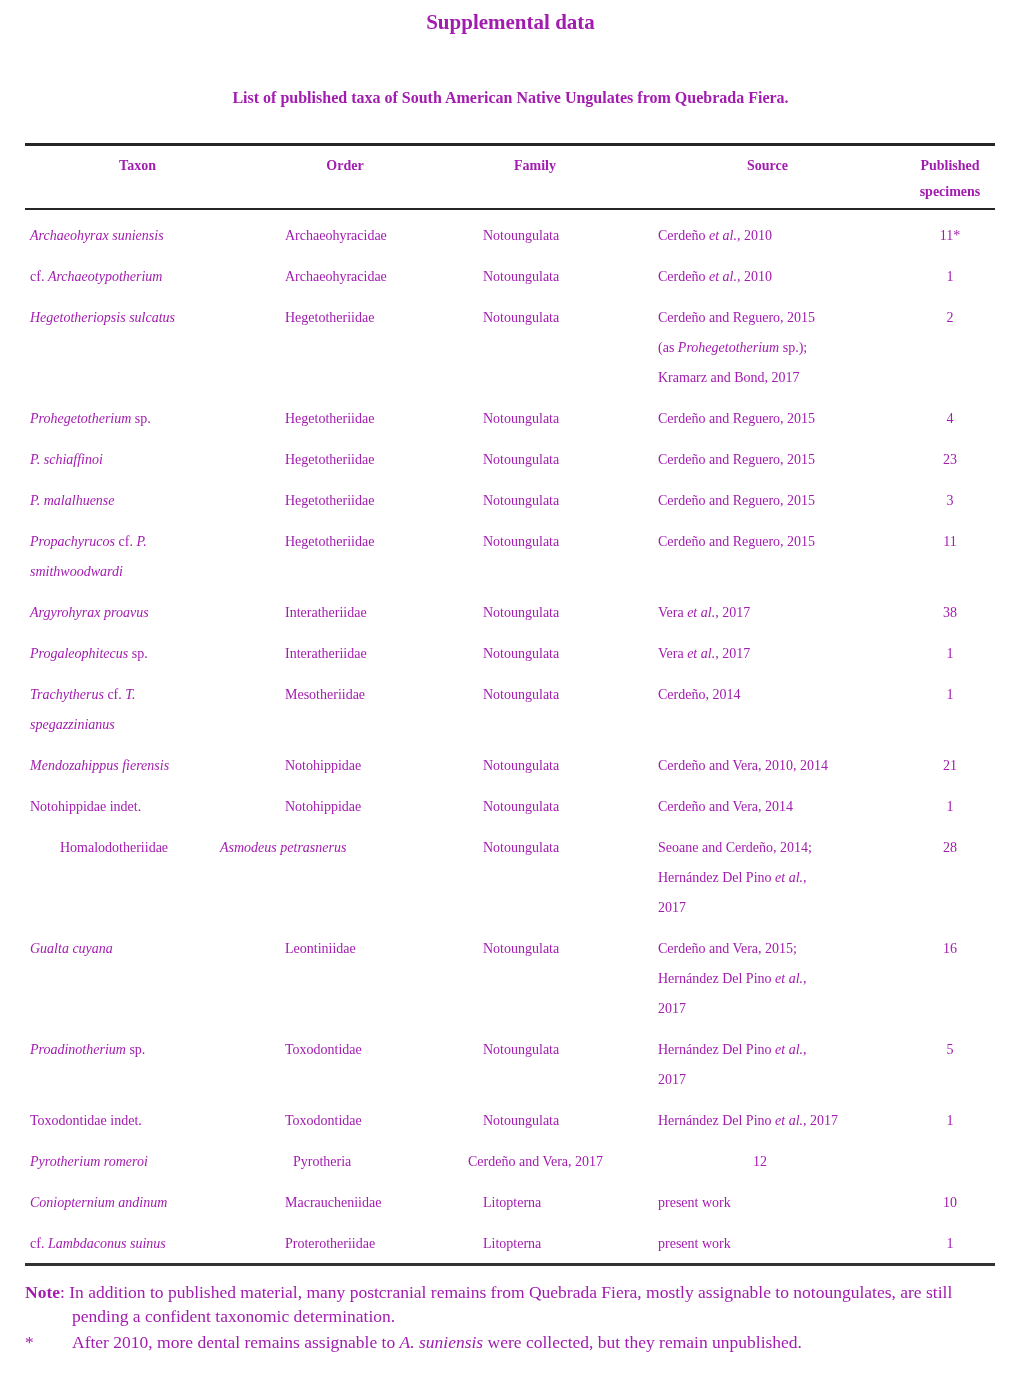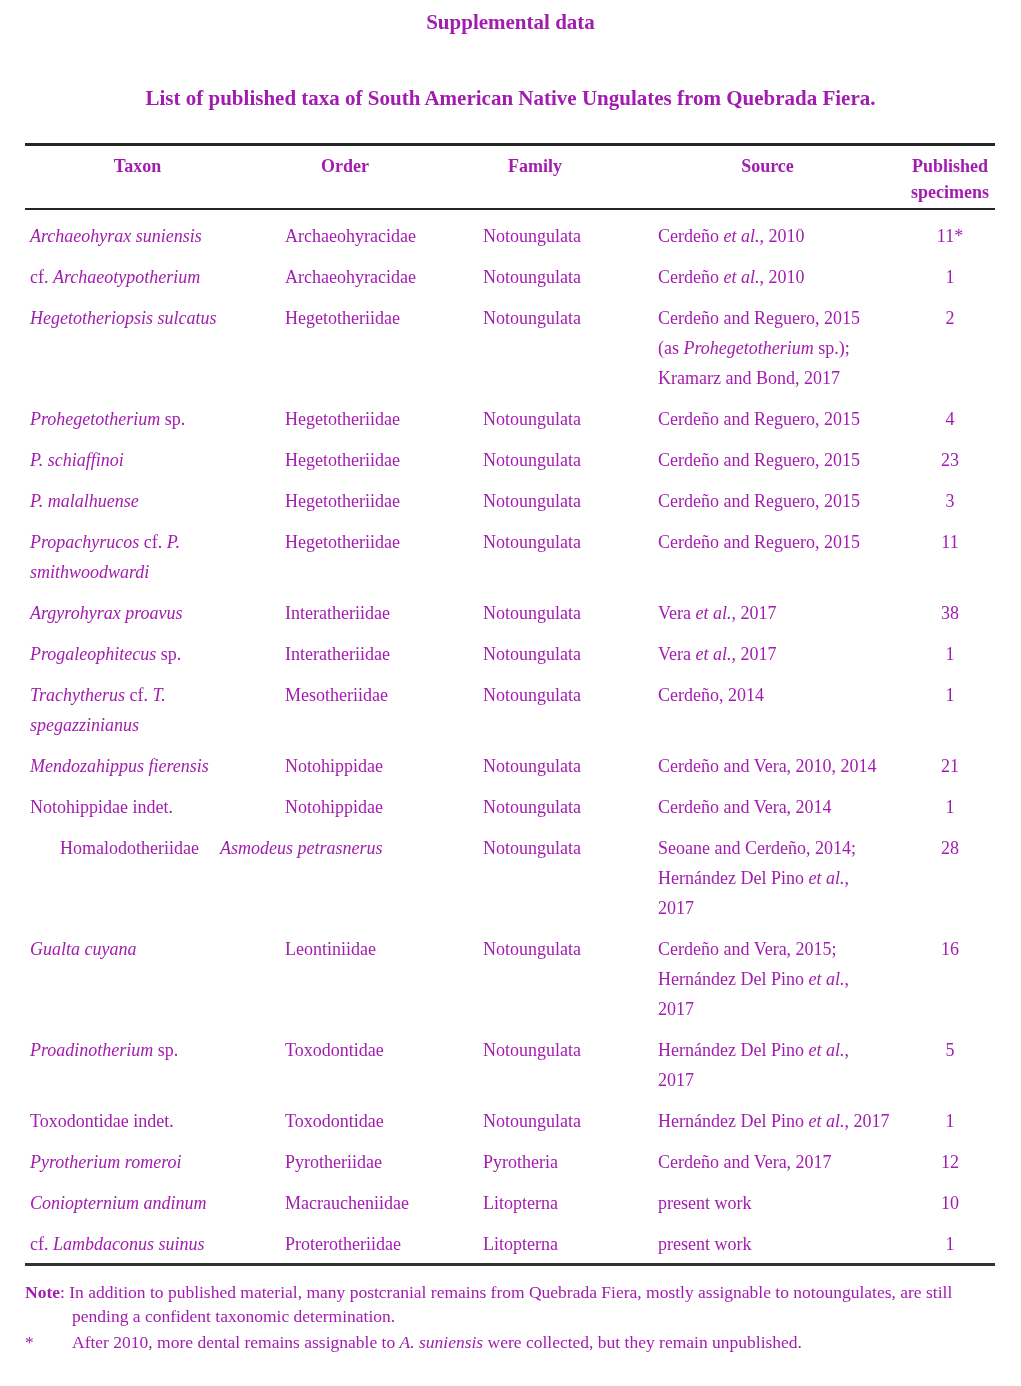--- a/index.html
+++ b/index.html
@@ -20,30 +20,30 @@
     text-align: center;
     font-size: 21px;
     font-weight: bold;
     line-height: 28px;
   }
   .doc-caption {
     position: absolute;
     top: 84px; left: 0;
     width: 100%;
     text-align: center;
-    font-size: 21px;
+    font-size: 16px;
     font-weight: bold;
     line-height: 28px;
   }
   .taxa-table {
     position: absolute;
     top: 143px;
     left: 25px;
     width: 970px;
-    font-size: 18px;
+    font-size: 14px;
   }
   .thead {
     display: flex;
     border-top: 3px solid #262626;
     border-bottom: 2px solid #262626;
     padding: 7px 0 3px 0;
     font-weight: bold;
     line-height: 26px;
   }
   .th { text-align: center; }
@@ -295,21 +295,20 @@
           <div class="td col3">Notoungulata</div>
           <div class="td col4">
             <div class="line"><span>Hernández Del Pino </span><i>et al.</i><span>, 2017</span></div>
           </div>
           <div class="td col5">1</div>
         </div>
         <div class="tr">
           <div class="td col1">
             <div class="line"><i>Pyrotherium romeroi</i></div>
           </div>
-          <div class="td col2">Pyrotheriidae</div>
           <div class="td col3">Pyrotheria</div>
           <div class="td col4">
             <div class="line"><span>Cerdeño and Vera, 2017</span></div>
           </div>
           <div class="td col5">12</div>
         </div>
         <div class="tr">
           <div class="td col1">
             <div class="line"><i>Coniopternium andinum</i></div>
           </div>

